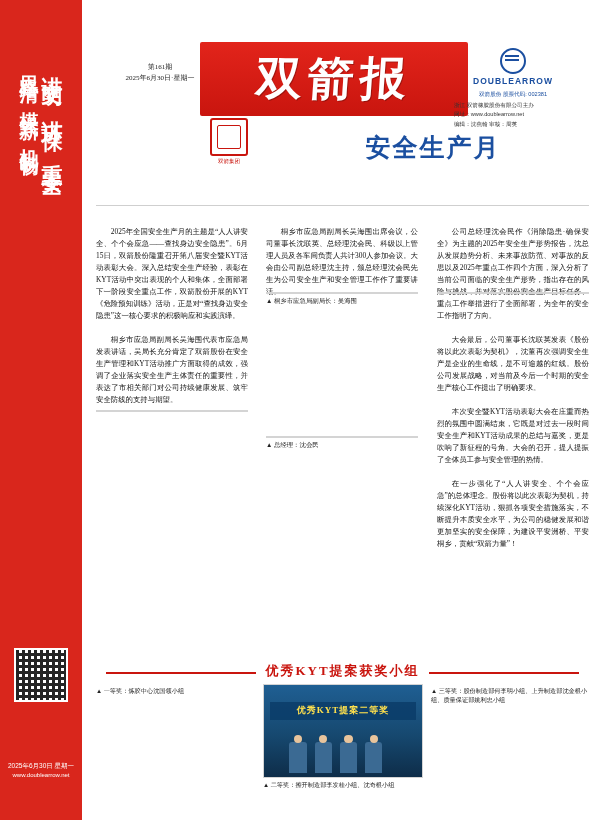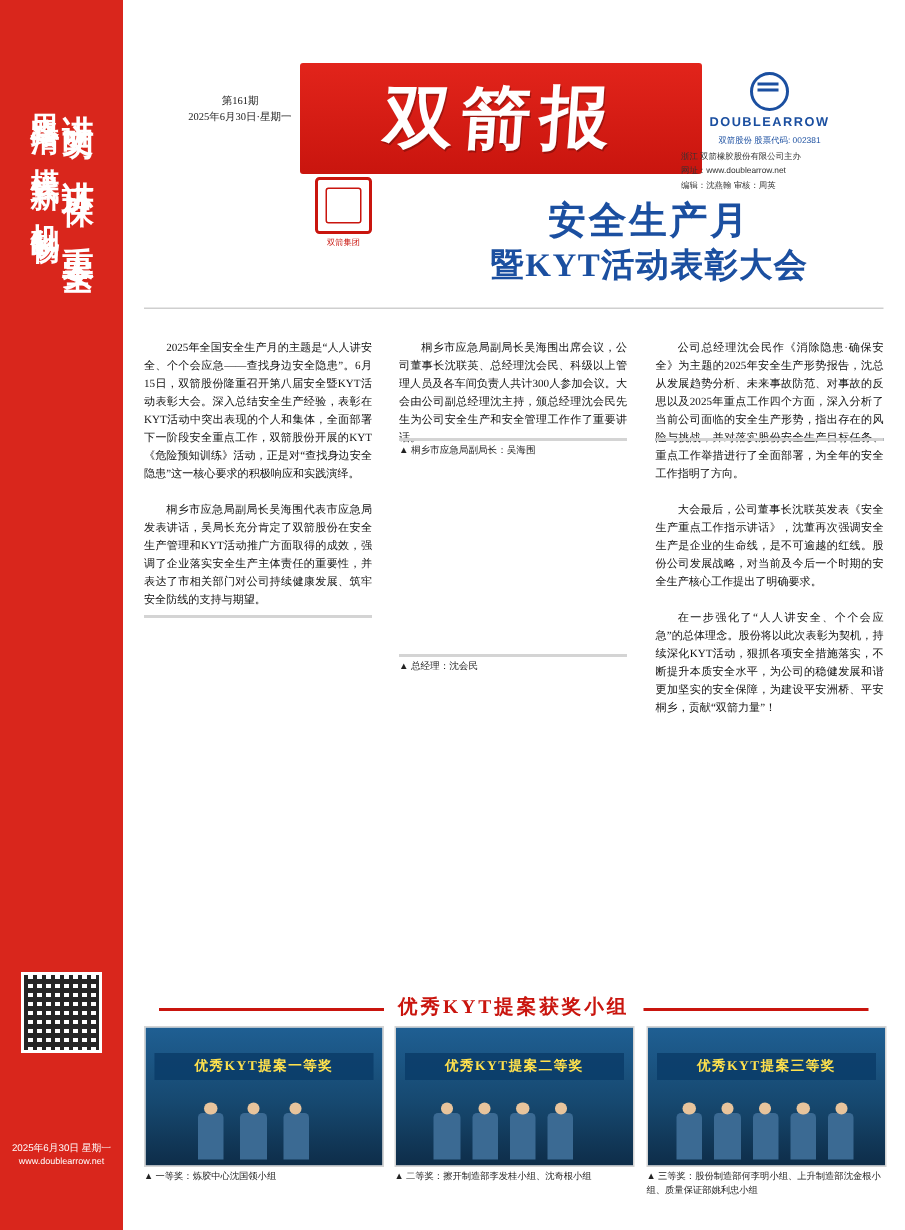--- a/index.html
+++ b/index.html
@@ -251,39 +251,39 @@
       </div>
     </div>
 
     <div class="emblem">
       <div class="emblem-sq"></div>
       <div class="emblem-cap">双箭集团</div>
     </div>
 
     <div class="headline">
       <div class="l1">安全生产月</div>
-      <div class="l2">暨KYT活动表彰大会</div>
     </div>
 
     <div class="rule"></div>
 
     <div class="cols">
 
       <div class="col c-1">
         <p>2025年全国安全生产月的主题是“人人讲安全、个个会应急——查找身边安全隐患”。6月15日，双箭股份隆重召开第八届安全暨KYT活动表彰大会。深入总结安全生产经验，表彰在KYT活动中突出表现的个人和集体，全面部署下一阶段安全重点工作，双箭股份开展的KYT《危险预知训练》活动，正是对“查找身边安全隐患”这一核心要求的积极响应和实践演绎。</p>
         <p>桐乡市应急局副局长吴海围代表市应急局发表讲话，吴局长充分肯定了双箭股份在安全生产管理和KYT活动推广方面取得的成效，强调了企业落实安全生产主体责任的重要性，并表达了市相关部门对公司持续健康发展、筑牢安全防线的支持与期望。</p>
       </div>
 
       <div class="col c-2">
         <p>桐乡市应急局副局长吴海围出席会议，公司董事长沈联英、总经理沈会民、科级以上管理人员及各车间负责人共计300人参加会议。大会由公司副总经理沈主持，颁总经理沈会民先生为公司安全生产和安全管理工作作了重要讲话。</p>
       </div>
 
       <div class="col c-3">
         <p>公司总经理沈会民作《消除隐患·确保安全》为主题的2025年安全生产形势报告，沈总从发展趋势分析、未来事故防范、对事故的反思以及2025年重点工作四个方面，深入分析了当前公司面临的安全生产形势，指出存在的风险与挑战，并对落实股份安全生产目标任务、重点工作举措进行了全面部署，为全年的安全工作指明了方向。</p>
-        <p>大会最后，公司董事长沈联英发表《安全生产重点工作指示讲话》，沈董再次强调安全生产是企业的生命线，是不可逾越的红线。股份公司发展战略，对当前及今后一个时期的安全生产核心工作提出了明确要求。</p>
+        <p>大会最后，公司董事长沈联英发表《股份将以此次表彰为契机》，沈董再次强调安全生产是企业的生命线，是不可逾越的红线。股份公司发展战略，对当前及今后一个时期的安全生产核心工作提出了明确要求。</p>
+        <p>本次安全暨KYT活动表彰大会在庄重而热烈的氛围中圆满结束，它既是对过去一段时间安全生产和KYT活动成果的总结与嘉奖，更是吹响了新征程的号角。大会的召开，提人提振了全体员工参与安全管理的热情。</p>
         <p>在一步强化了“人人讲安全、个个会应急”的总体理念。股份将以此次表彰为契机，持续深化KYT活动，狠抓各项安全措施落实，不断提升本质安全水平，为公司的稳健发展和谐更加坚实的安全保障，为建设平安洲桥、平安桐乡，贡献“双箭力量”！</p>
       </div>
 
       <div class="ph-a">
         <div class="photo">
           <div class="ph-inner scene-stage">
             <div class="banner-strip">领导致辞</div>
             <div class="podium"></div>
             <div class="person" style="left:40%;"></div>
             <div class="floor"></div>
@@ -327,54 +327,36 @@
 
     </div>
 
     <div class="award-head">
       <span class="bar">优秀KYT提案获奖小组</span>
     </div>
 
     <div class="awards">
 
       <div class="aw a1">
-        <div class="aw-photo">
-          <div class="aw-title">优秀KYT提案一等奖</div>
-          <div class="aw-row">
-            <div class="p" style="left:22%"></div>
-            <div class="p" style="left:40%"></div>
-            <div class="p" style="left:58%"></div>
-          </div>
-        </div>
         <div class="aw-cap">▲ 一等奖：炼胶中心沈国领小组</div>
       </div>
 
       <div class="aw a2">
         <div class="aw-photo">
           <div class="aw-title">优秀KYT提案二等奖</div>
           <div class="aw-row">
             <div class="p" style="left:16%"></div>
             <div class="p" style="left:32%"></div>
             <div class="p" style="left:48%"></div>
             <div class="p" style="left:64%"></div>
           </div>
         </div>
         <div class="aw-cap">▲ 二等奖：擦开制造部李发桂小组、沈奇根小组</div>
       </div>
 
       <div class="aw a3">
-        <div class="aw-photo">
-          <div class="aw-title">优秀KYT提案三等奖</div>
-          <div class="aw-row">
-            <div class="p" style="left:12%"></div>
-            <div class="p" style="left:28%"></div>
-            <div class="p" style="left:44%"></div>
-            <div class="p" style="left:60%"></div>
-            <div class="p" style="left:76%"></div>
-          </div>
-        </div>
         <div class="aw-cap">▲ 三等奖：股份制造部何李明小组、上升制造部沈金根小组、质量保证部姚利忠小组</div>
       </div>
 
     </div>
 
   </div>
 </div>
 
 </body></html>

